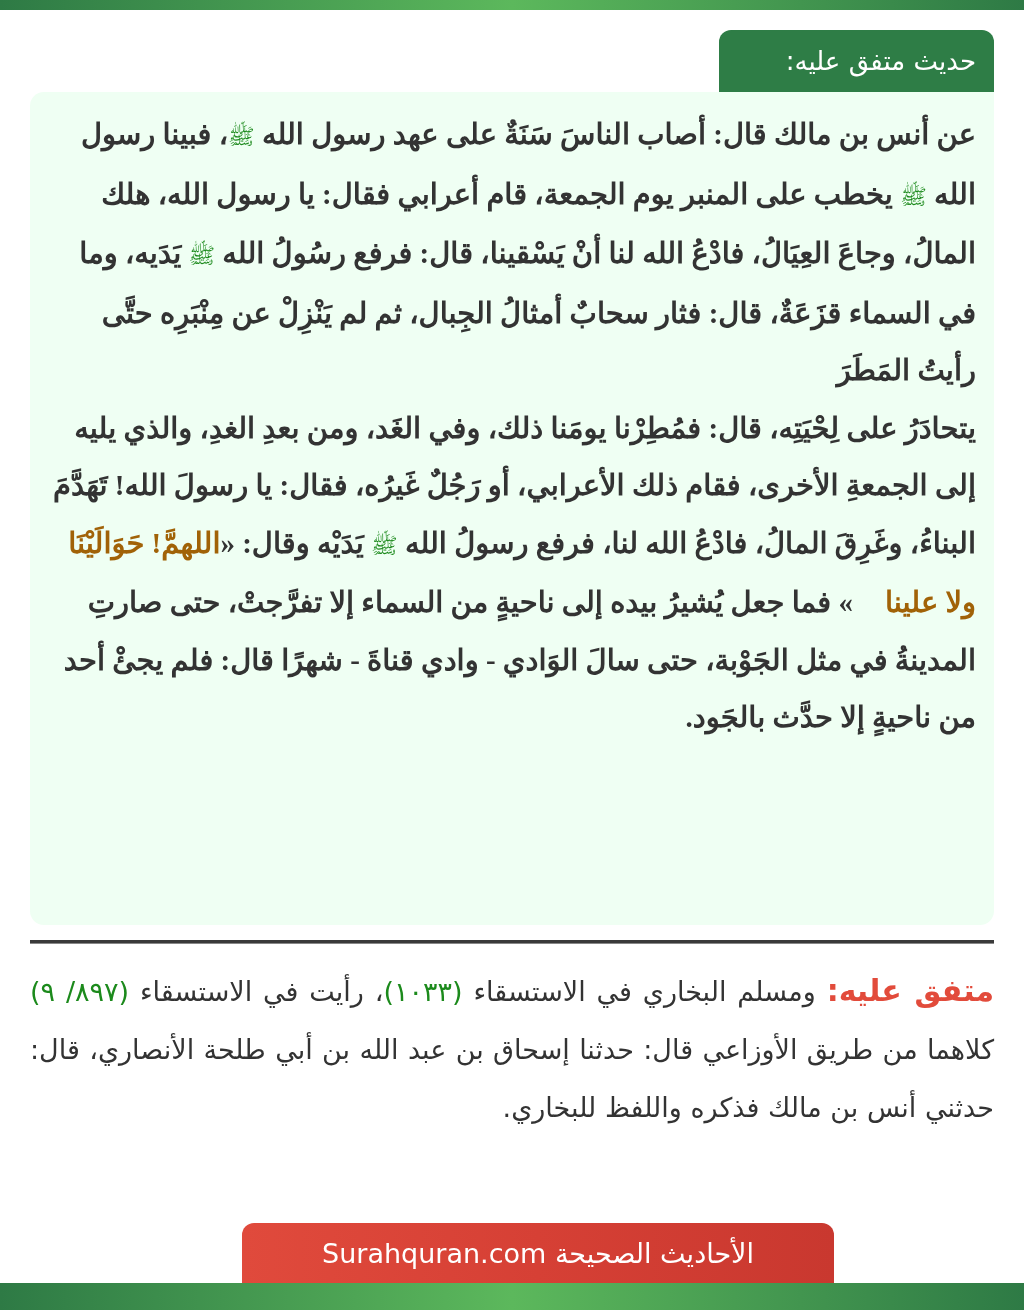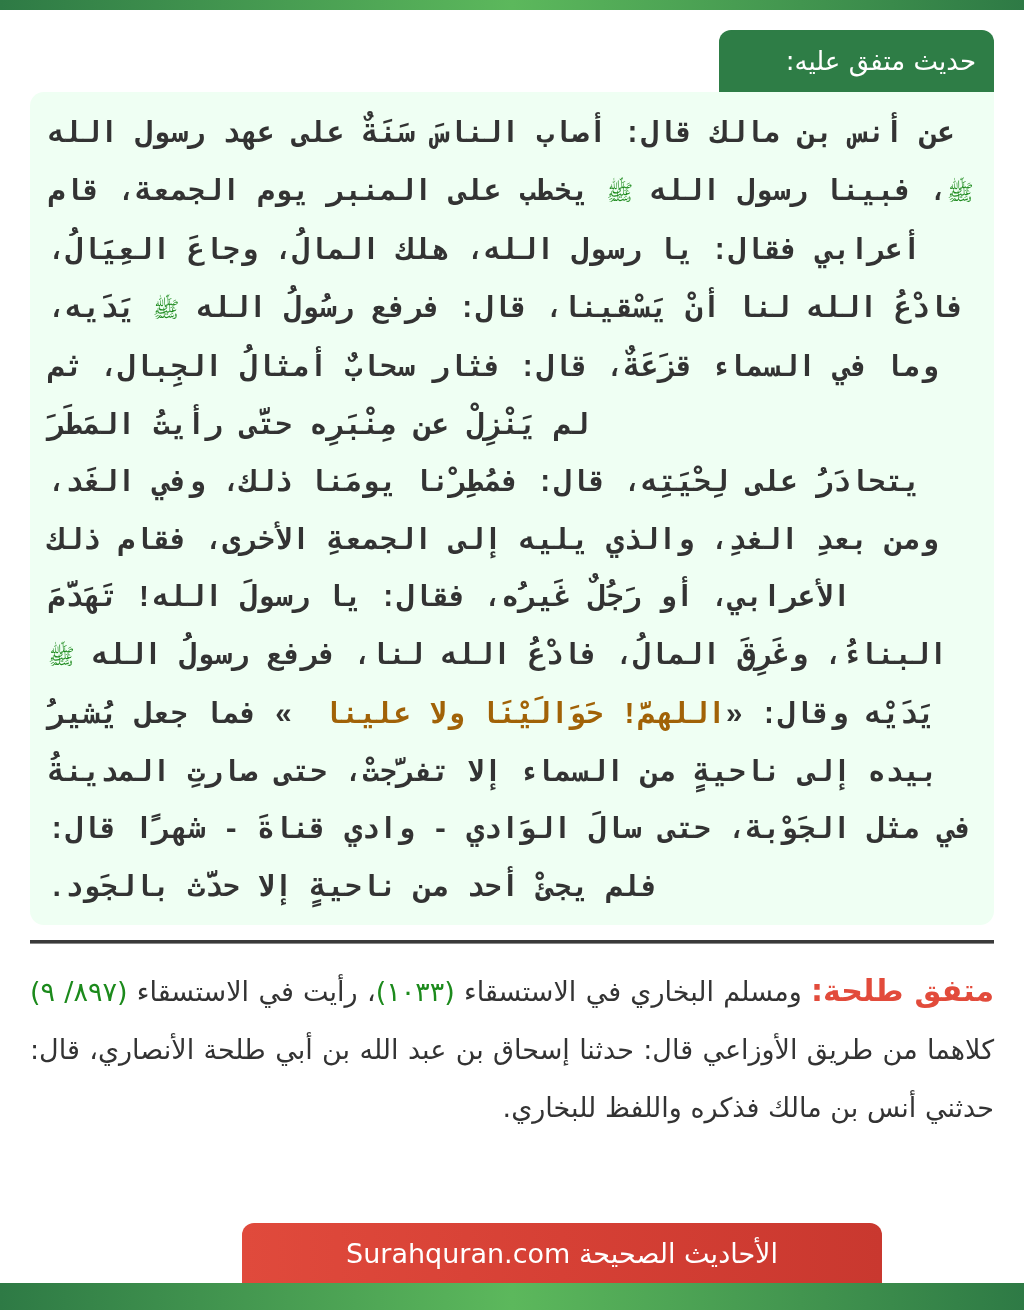--- a/index.html
+++ b/index.html
@@ -45,26 +45,26 @@
     .hadith-box {
       position: absolute;
       left: 30px; top: 92px;
       width: 964px; height: 833px;
       background: #effff3;
       border-radius: 14px 0 14px 14px;
       padding: 14px 18px 0 18px;
     }
     .hadith-text {
       direction: rtl;
-      text-align: left;
+      text-align: right;
       font-weight: bold;
       font-size: 29px;
       line-height: 57.5px;
       color: #333333;
-      font-family: Liberation Mono, monospace;
+      font-family: Liberation Serif, serif;
     }
     .hadith-text .saw {
       color: #1c8a1c;
       font-weight: normal;
       font-size: 22px;
     }
     .hadith-text .prophet-quote {
       color: #a16207;
       margin-left: 32px;
     }
@@ -92,21 +92,21 @@
       font-weight: bold;
       font-size: 30px;
     }
     .takhrij .ref {
       color: #1c8a1c;
       margin-top: 44px;
     }
     .footer-badge {
       position: absolute;
       left: 242px; top: 1223px;
-      width: 640px; height: 60px;
+      width: 592px; height: 60px;
       background: linear-gradient(90deg, #e04a3c 0%, #d64035 50%, #c9382f 100%);
       border-radius: 12px 12px 0 0;
       color: #ffffff;
       font-size: 27px;
       line-height: 62px;
       text-align: center;
       direction: rtl;
       font-family: "DejaVu Sans", sans-serif;
     }
   </style>
@@ -120,20 +120,20 @@
     <span>حديث متفق عليه:</span>
   </div>
 
   <div class="hadith-box">
     <p class="hadith-text"><span>عن أنس بن مالك قال: أصاب الناسَ سَنَةٌ على عهد رسول الله </span><span class="saw">ﷺ</span><span>، فبينا رسول الله </span><span class="saw">ﷺ</span><span> يخطب على المنبر يوم الجمعة، قام أعرابي فقال: يا رسول الله، هلك المالُ، وجاعَ العِيَالُ، فادْعُ الله لنا أنْ يَسْقينا، قال: فرفع رسُولُ الله </span><span class="saw">ﷺ</span><span> يَدَيه، وما في السماء قزَعَةٌ، قال: فثار سحابٌ أمثالُ الجِبال، ثم لم يَنْزِلْ عن مِنْبَرِه حتَّى رأيتُ المَطَرَ</span></p>
     <p class="hadith-text"><span>يتحادَرُ على لِحْيَتِه، قال: فمُطِرْنا يومَنا ذلك، وفي الغَد، ومن بعدِ الغدِ، والذي يليه إلى الجمعةِ الأخرى، فقام ذلك الأعرابي، أو رَجُلٌ غَيرُه، فقال: يا رسولَ الله! تَهَدَّمَ البناءُ، وغَرِقَ المالُ، فادْعُ الله لنا، فرفع رسولُ الله </span><span class="saw">ﷺ</span><span> يَدَيْه وقال: «</span><span class="prophet-quote">اللهمَّ! حَوَالَيْنَا ولا علينا</span><span>» فما جعل يُشيرُ بيده إلى ناحيةٍ من السماء إلا تفرَّجتْ، حتى صارتِ المدينةُ في مثل الجَوْبة، حتى سالَ الوَادي - وادي قناةَ - شهرًا قال: فلم يجئْ أحد من ناحيةٍ إلا حدَّث بالجَود.</span></p>
   </div>
 
   <div class="divider"></div>
 
-  <p class="takhrij"><span class="label">متفق طلحة:</span><span> ومسلم البخاري في الاستسقاء </span><span class="ref">(١٠٣٣)</span><span>، رأيت في الاستسقاء </span><span class="ref">(٨٩٧/ ٩)</span><span> كلاهما من طريق الأوزاعي قال: حدثنا إسحاق بن عبد الله بن أبي طلحة الأنصاري، قال: حدثني أنس بن مالك فذكره واللفظ للبخاري.</span></p>
+  <p class="takhrij"><span class="label">متفق عليه:</span><span> ومسلم البخاري في الاستسقاء </span><span class="ref">(١٠٣٣)</span><span>، رأيت في الاستسقاء </span><span class="ref">(٨٩٧/ ٩)</span><span> كلاهما من طريق الأوزاعي قال: حدثنا إسحاق بن عبد الله بن أبي طلحة الأنصاري، قال: حدثني أنس بن مالك فذكره واللفظ للبخاري.</span></p>
 
   <div class="footer-badge">
     <span>الأحاديث الصحيحة Surahquran.com</span>
   </div>
 
   <div class="bottom-bar"></div>
 </div>
 
 </body></html>

